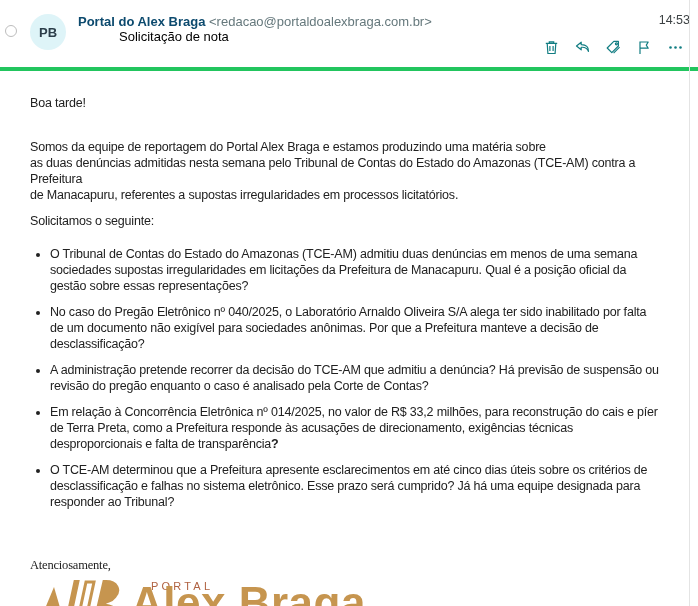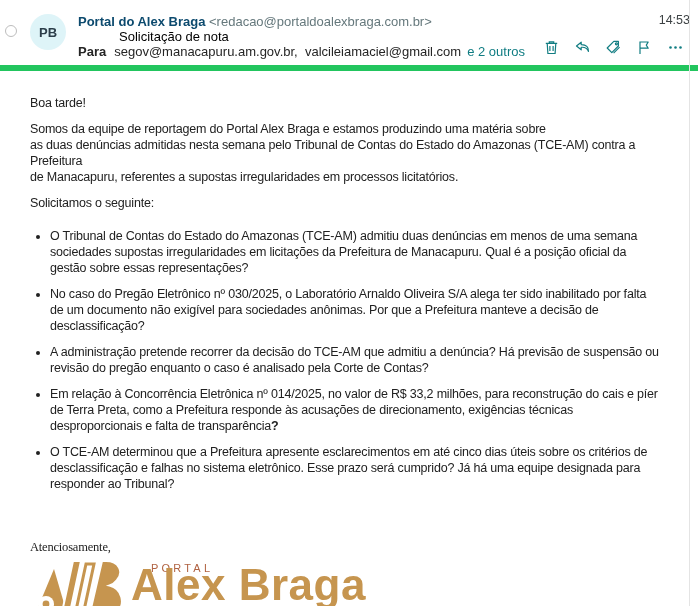--- a/index.html
+++ b/index.html
@@ -5,21 +5,21 @@
   * { margin:0; padding:0; box-sizing:border-box; }
   html,body { background:#fff; }
   .page {
     position:relative; width:698px; height:606px; background:#fff;
     font-family:"Liberation Sans", sans-serif; overflow:hidden;
   }
   
   .right-divider { position:absolute; top:0; bottom:0; right:8px; width:1px; background:#e4e4e4; }
 
   
-  .header { position:relative; height:71px; border-bottom:6px solid #22c55e; }
+  .header { position:relative; height:71px; border-bottom:4px solid #22c55e; }
   .select-circle {
     position:absolute; left:5px; top:25px; width:12px; height:12px;
     border:1px solid #bdbdbd; border-radius:50%; background:#fff; cursor:pointer;
   }
   .avatar {
     position:absolute; left:30px; top:14px; width:36px; height:36px; border-radius:50%;
     background:#def4f8; color:#2c3e4a; font-size:13px; font-weight:bold;
     display:flex; align-items:center; justify-content:center; cursor:pointer;
   }
   .header-text { position:absolute; left:78px; top:14px; font-size:13px; line-height:15px; color:#252525; white-space:nowrap; }
@@ -29,21 +29,21 @@
   .to-label { font-weight:bold; margin-right:8px; }
   .recipients { white-space:pre; }
   .more-link { color:#0f7c82; margin-left:6px; cursor:pointer; }
   .time { position:absolute; right:8px; top:13px; font-size:12.5px; color:#3d4244; }
   .actions { position:absolute; right:13px; top:38px; display:flex; gap:12px; align-items:center; }
   .icon-btn { width:19px; height:19px; color:#117d82; cursor:pointer; display:flex; align-items:center; justify-content:center; }
   .icon-btn svg { width:17px; height:17px; stroke:currentColor; fill:none; stroke-width:1.2; }
 
   
   .mail-body { padding:24px 8px 0 30px; font-size:12.5px; line-height:16px; letter-spacing:-0.2px; color:#212121; }
-  .greeting { margin-bottom:10px; }
+  .greeting { margin-bottom:28px; }
   .intro { white-space:pre-line; margin-bottom:10px; }
   .request-heading { margin-bottom:17px; }
   ul.questions { list-style:disc; padding-left:20px; margin:0; }
   ul.questions li { margin-bottom:10px; white-space:pre-line; }
   ul.questions li b { font-weight:bold; }
   .signature { margin-top:47px; line-height:16px;font-family:Liberation Serif, serif; }
 
   
   .logo-row { display:flex; align-items:flex-start; margin-top:3px; margin-left:3px; }
   .logo-mark { width:88px; height:60px; flex:0 0 auto; }
@@ -60,23 +60,20 @@
     <span class="select-circle"></span>
     <div class="avatar">
       <span>PB</span>
     </div>
     <div class="header-text">
       <div>
         <span class="sender-name">Portal do Alex Braga</span>
         <span class="sender-email">&lt;redacao@portaldoalexbraga.com.br&gt;</span>
       </div>
       <div class="subject-line">Solicitação de nota</div>
-      <div>
-        <span class="to-label">Para</span><span class="recipients">segov@manacapuru.am.gov.br,  valcileiamaciel@gmail.com</span><span class="more-link">e 2 outros</span>
-      </div>
     </div>
     <div class="time">14:53</div>
     <div class="actions">
       <span class="icon-btn">
         <svg viewBox="0 0 17 17">
             <path d="M2.8 4.3h11.4M6.3 4.3V2.8h4.4v1.5M4.2 4.3l.7 10.2h7.2l.7-10.2M6.9 7v5M10.1 7v5"></path>
           </svg>
       </span>
       <span class="icon-btn">
         <svg viewBox="0 0 17 17">
@@ -110,21 +107,21 @@
   <div class="mail-body">
     <p class="greeting">Boa tarde!</p>
     <p class="intro">Somos da equipe de reportagem do Portal Alex Braga e estamos produzindo uma matéria sobre
 as duas denúncias admitidas nesta semana pelo Tribunal de Contas do Estado do Amazonas (TCE-AM) contra a Prefeitura
 de Manacapuru, referentes a supostas irregularidades em processos licitatórios.</p>
     <p class="request-heading">Solicitamos o seguinte:</p>
     <ul class="questions">
       <li><span>O Tribunal de Contas do Estado do Amazonas (TCE-AM) admitiu duas denúncias em menos de uma semana
 sociedades supostas irregularidades em licitações da Prefeitura de Manacapuru. Qual é a posição oficial da
 gestão sobre essas representações?</span><b></b></li>
-      <li><span>No caso do Pregão Eletrônico nº 030/2025, o Laboratório Arnaldo Oliveira S/A alega ter sido inabilitado por falta
+      <li><span>No caso do Pregão Eletrônico nº 040/2025, o Laboratório Arnaldo Oliveira S/A alega ter sido inabilitado por falta
 de um documento não exigível para sociedades anônimas. Por que a Prefeitura manteve a decisão de
 desclassificação?</span><b></b></li>
       <li><span>A administração pretende recorrer da decisão do TCE-AM que admitiu a denúncia? Há previsão de suspensão ou
 revisão do pregão enquanto o caso é analisado pela Corte de Contas?</span><b></b></li>
       <li><span>Em relação à Concorrência Eletrônica nº 014/2025, no valor de R$ 33,2 milhões, para reconstrução do cais e píer
 de Terra Preta, como a Prefeitura responde às acusações de direcionamento, exigências técnicas
 desproporcionais e falta de transparência</span><b>?</b></li>
       <li><span>O TCE-AM determinou que a Prefeitura apresente esclarecimentos em até cinco dias úteis sobre os critérios de
 desclassificação e falhas no sistema eletrônico. Esse prazo será cumprido? Já há uma equipe designada para
 responder ao Tribunal?</span><b></b></li>

